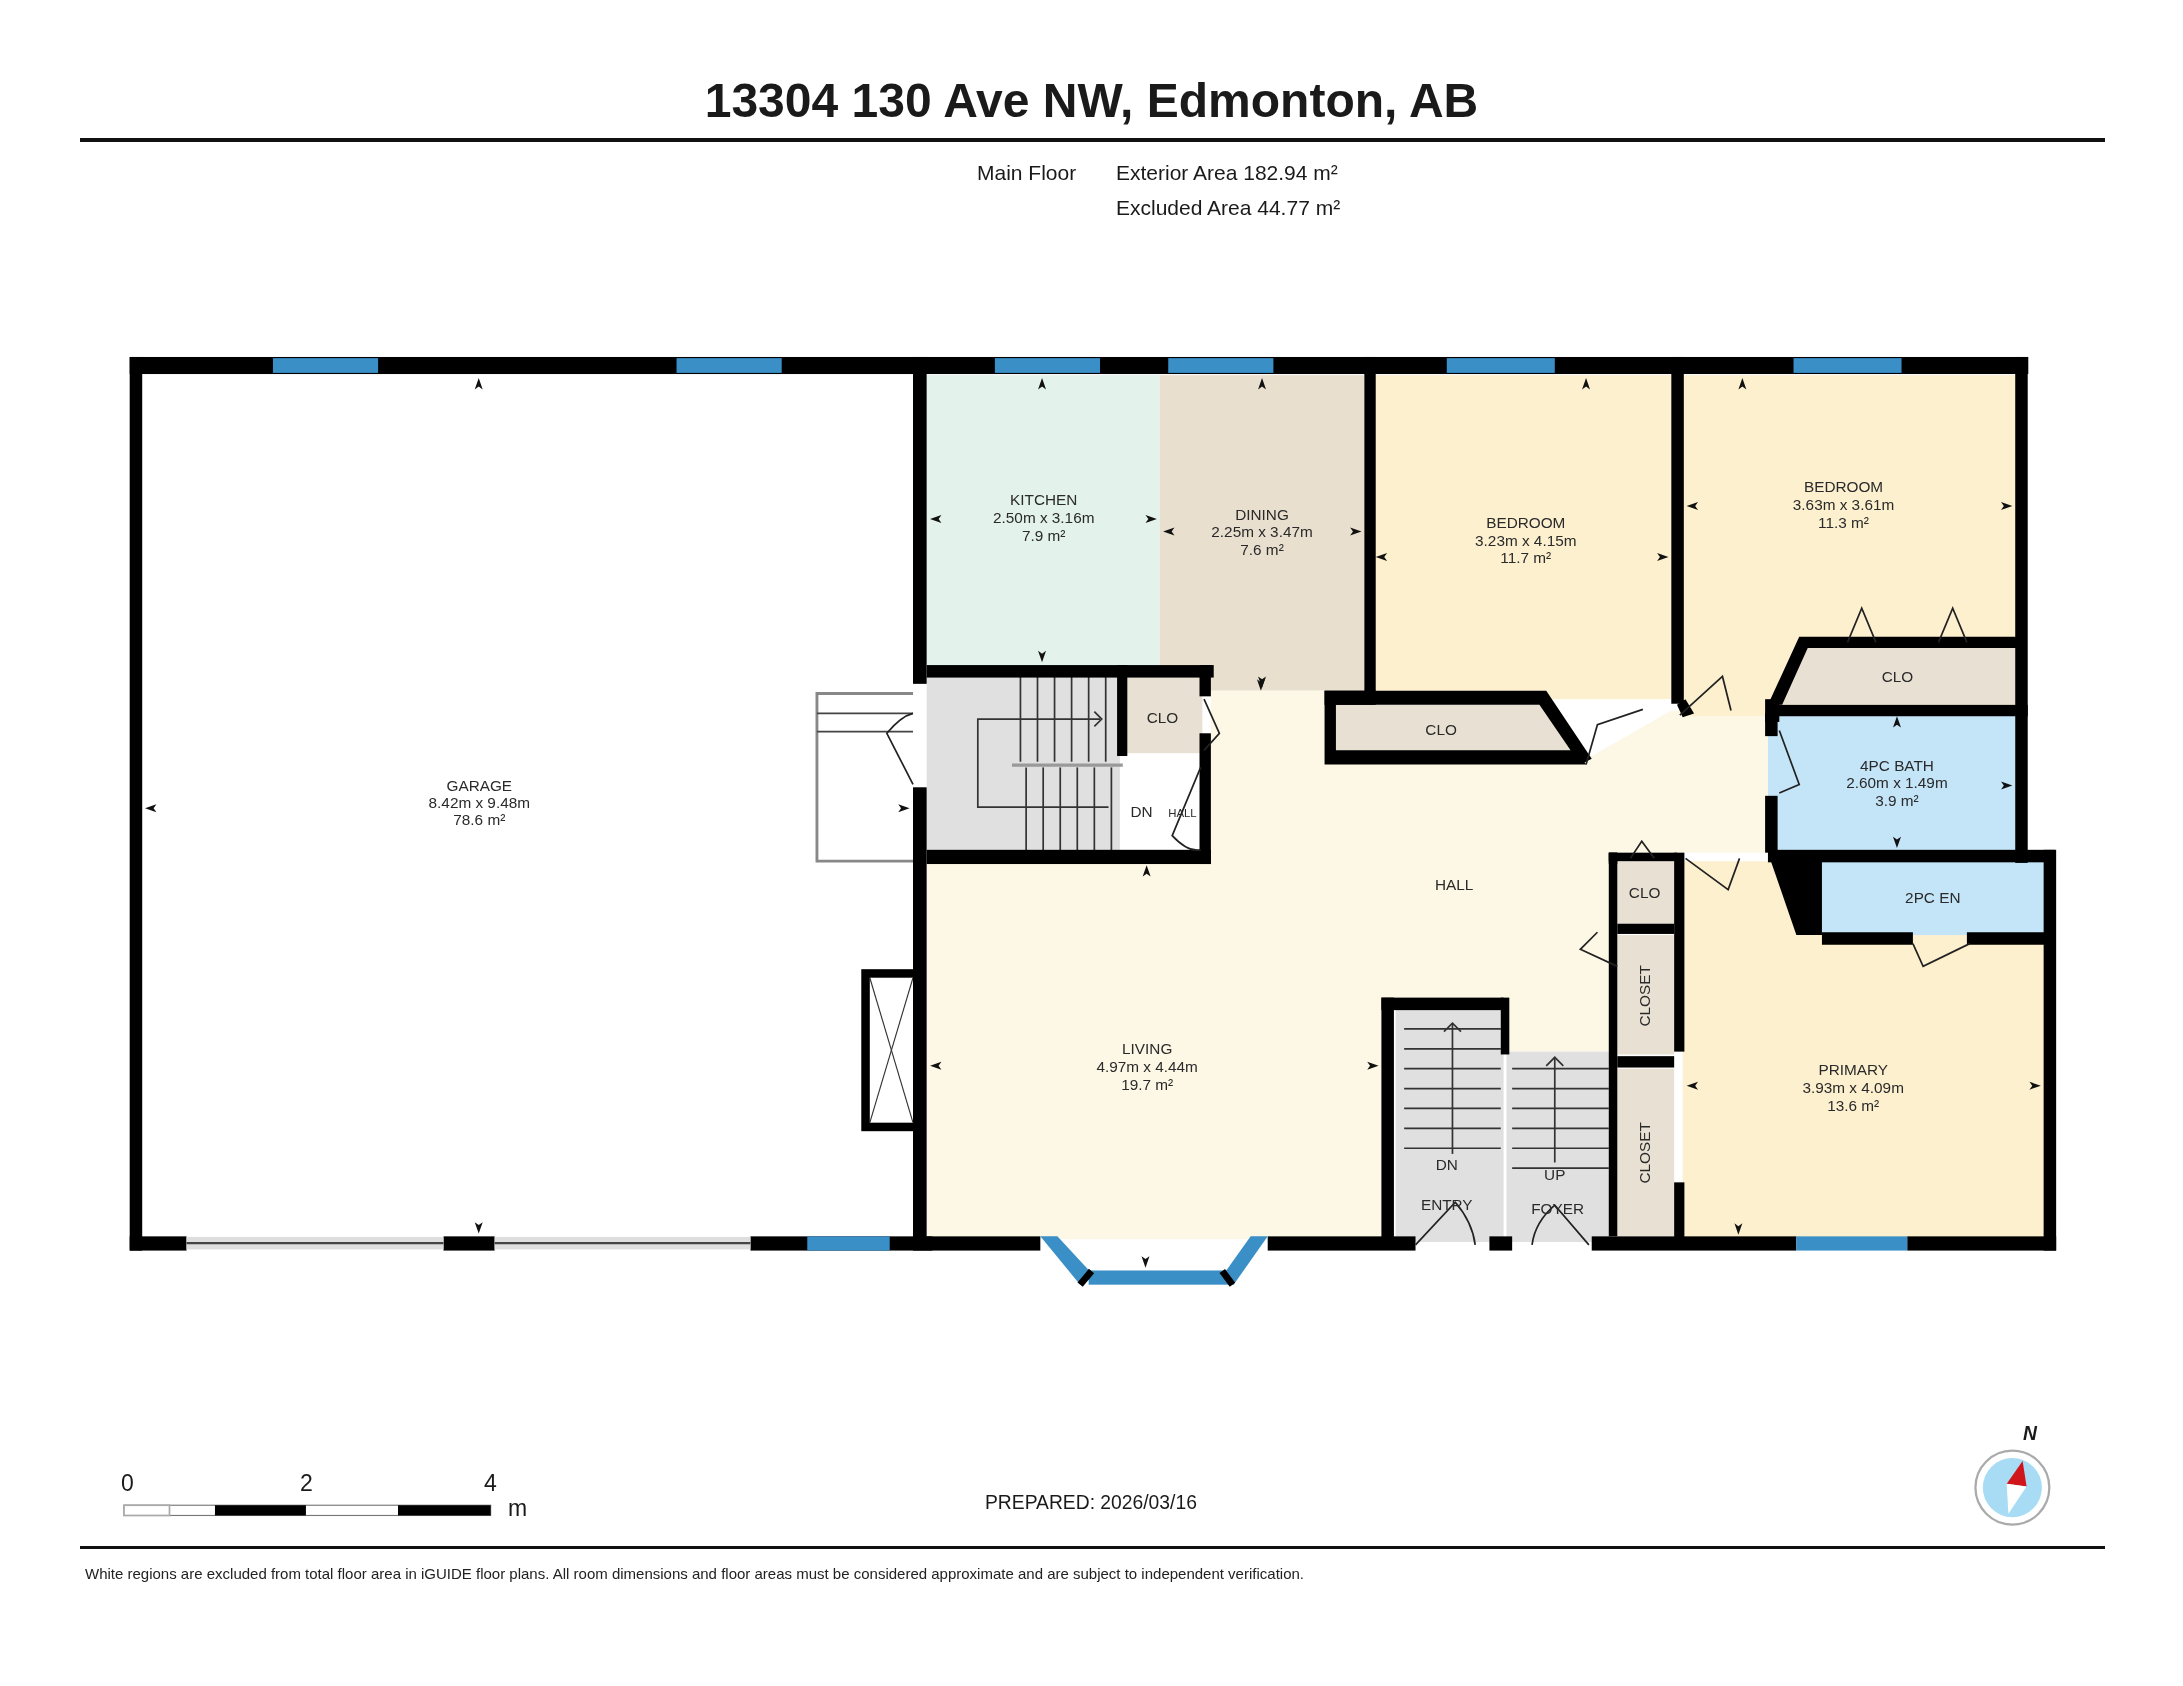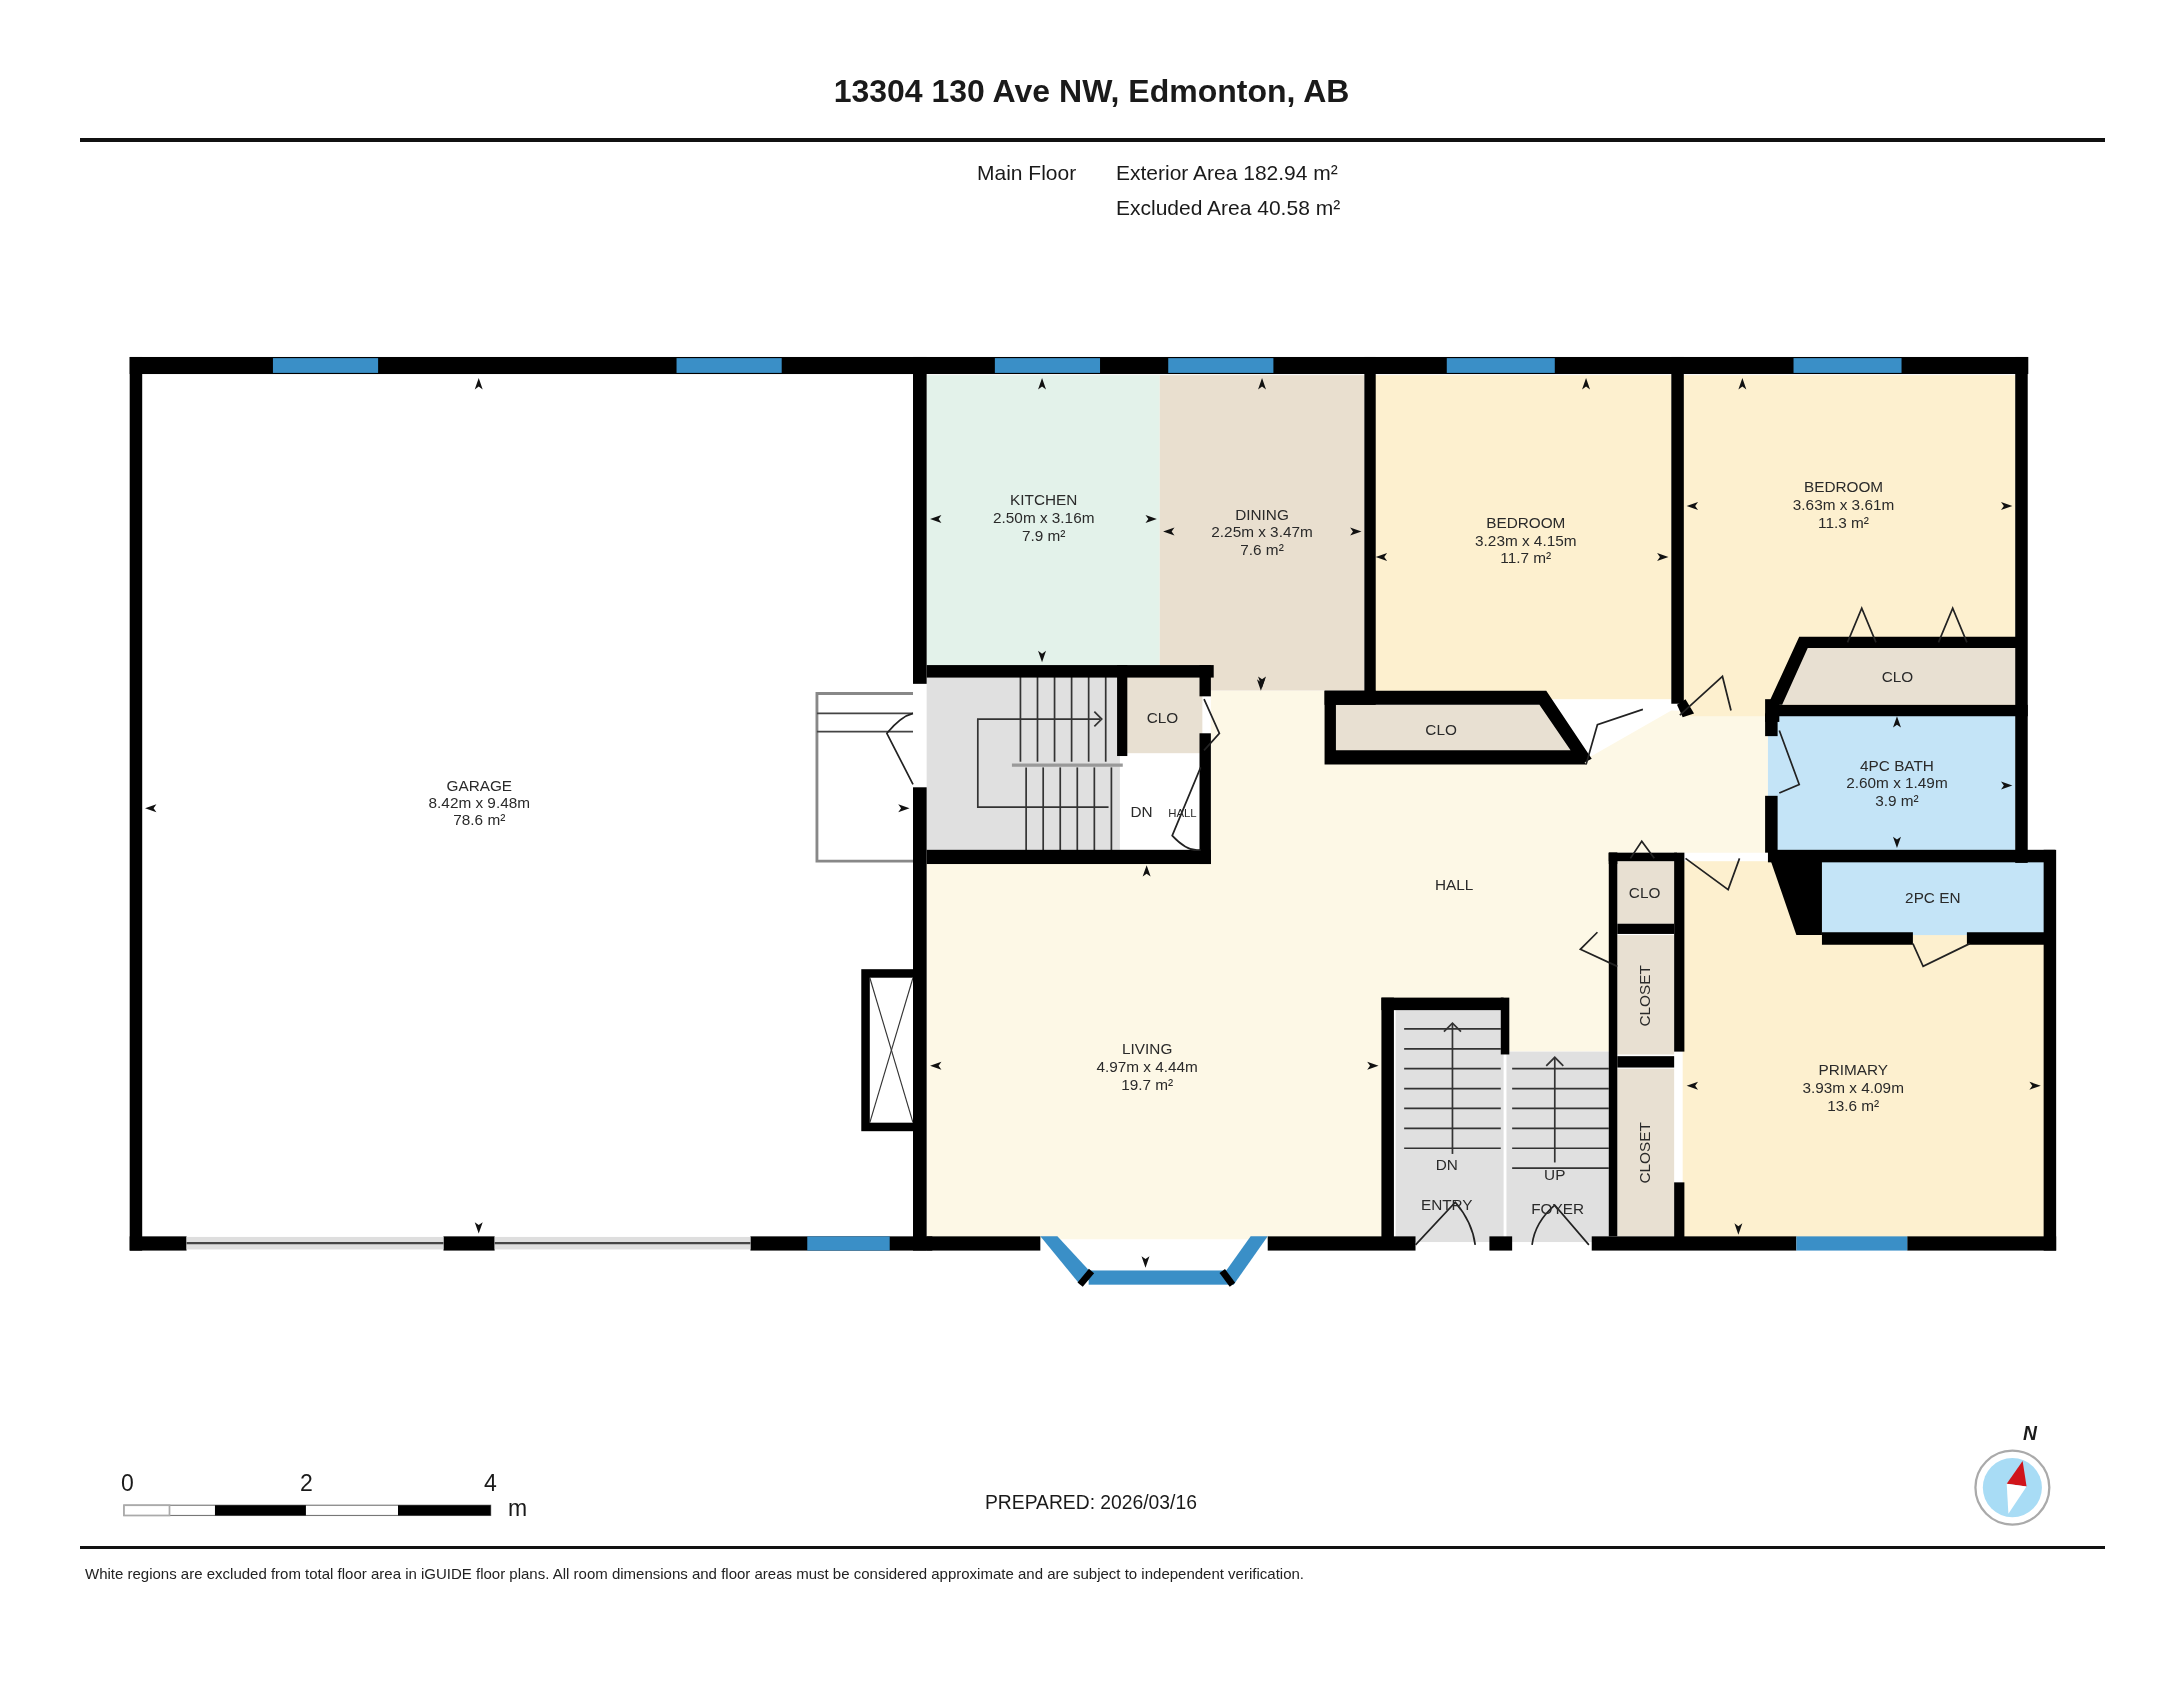--- a/index.html
+++ b/index.html
@@ -1,17 +1,17 @@
 <!DOCTYPE html>
 <html style="font-size:9px"><head>
 <meta charset="utf-8">
 <style>
   html, body { margin: 0; padding: 0; background: #ffffff; }
   body { width: 2183px; height: 1686px; position: relative; overflow: hidden; font-family: "Liberation Sans", sans-serif; color: #1a1a1a; }
-  .title { position: absolute; left: 0; width: 2183px; top: 73px; text-align: center; font-size: 32px; font-weight: bold; letter-spacing: 0px; }
+  .title { position: absolute; left: 0; width: 2183px; top: 73px; text-align: center; font-size: 48px; font-weight: bold; letter-spacing: 0px; }
   .rule { position: absolute; left: 80px; width: 2025px; height: 4px; background: #111; }
   .rule.top { top: 138px; }
   .rule.bottom { top: 1546px; height: 3.4px; }
   .summary { position: absolute; top: 155px; font-size: 21px; line-height: 35px; }
   .summary .floor { position: absolute; left: 977px; width: 171px; font-weight: normal; }
   .summary .areas { position: absolute; left: 1116px; width: 341px; }
   .plan { position: absolute; left: 0; top: 0; width: 2183px; height: 1686px; }
   .room-label { font-family: "Liberation Sans", sans-serif; font-size: 27px; fill: #2a2a2a; text-anchor: middle; }
   .scale-num { position: absolute; font-size: 23px; top: 1470px; }
   .scale-m { position: absolute; font-size: 23px; top: 1495px; left: 508px; }
@@ -22,21 +22,21 @@
 </head>
 <body>
 
 <div class="title">13304 130 Ave NW, Edmonton, AB</div>
 <div class="rule top"></div>
 
 <div class="summary">
   <div class="floor">Main Floor</div>
   <div class="areas">
     <div>Exterior Area 182.94 m²</div>
-    <div>Excluded Area 40.58 m²</div>
+    <div>Excluded Area 44.77 m²</div>
   </div>
 </div>
 
 <svg class="plan" viewBox="0 0 3840 2966" xmlns="http://www.w3.org/2000/svg">
 
   <g>
     <rect x="1630" y="660" width="410" height="515" fill="#e3f2ea"></rect>
     <rect x="2040" y="660" width="360" height="555" fill="#e9dfcf"></rect>
     <polygon points="1630,1515 1630,2180 2440,2180 2440,1760 2640,1760 2640,1850 2840,1850 2840,1500 3110,1500 3110,1255 2940,1250 2800,1330 2420,1330 2420,1215 2130,1215 2130,1515" fill="#fdf8e6"></polygon>
     <rect x="2415" y="660" width="525" height="570" fill="#fdf0cf"></rect>

